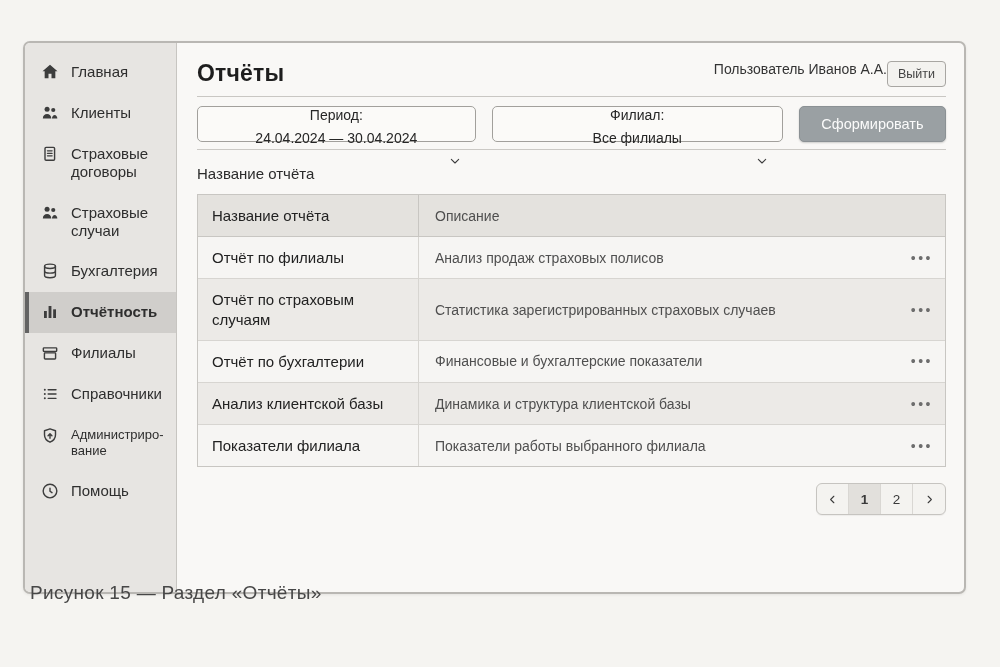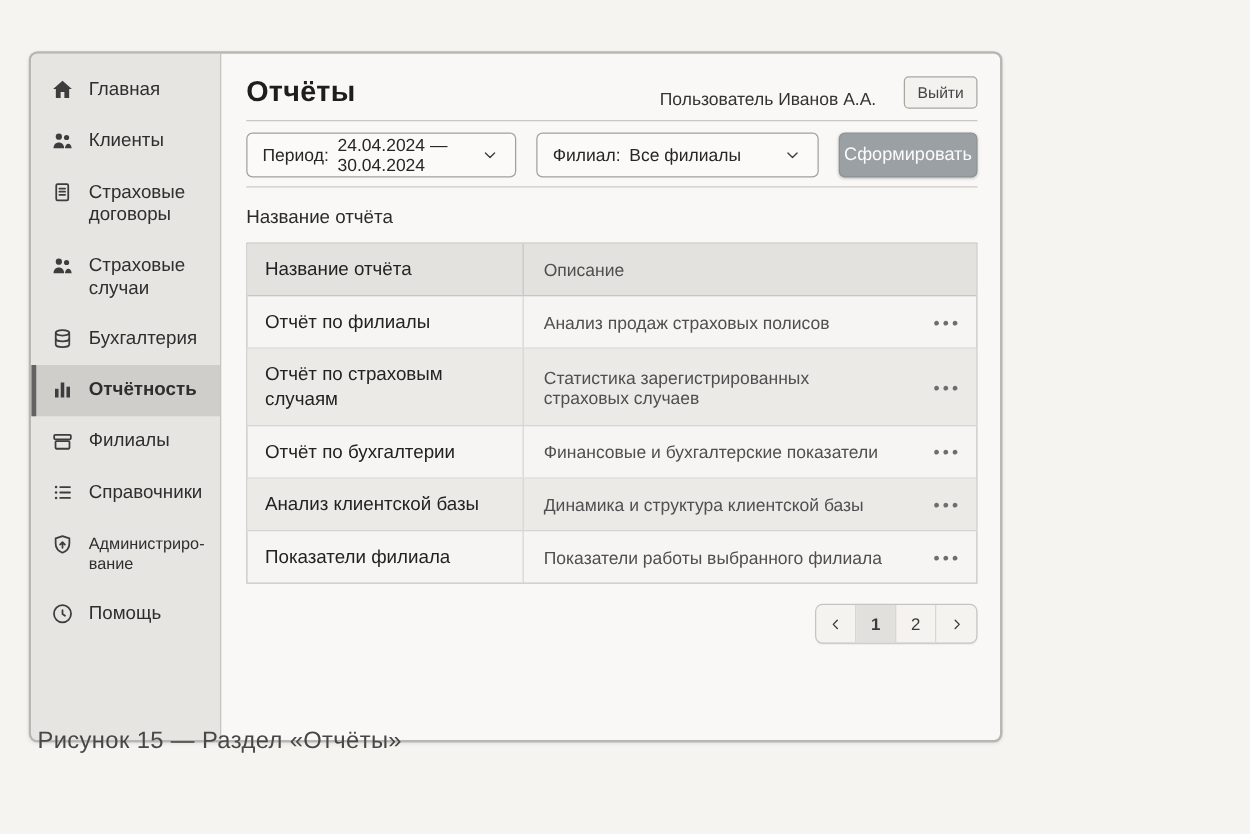--- a/index.html
+++ b/index.html
@@ -8,21 +8,21 @@
     position: relative;
     background: #f5f4f1;
     font-family: "Liberation Sans", sans-serif;
     overflow: hidden;
     color: #2b2b2b;
   }
 
   
   .app {
     position: absolute; left: 23px; top: 41px;
-    width: 779px; height: 553px;
+    width: 943px; height: 553px;
     background: #f9f8f6;
     border: 2px solid #b9b7b3;
     border-radius: 7px;
     box-shadow: 0 1px 3px rgba(0,0,0,.07);
     display: flex;
     overflow: hidden;
   }
 
   
   .sidebar {
@@ -45,41 +45,42 @@
     font-weight: bold;
   }
   .nav-item.small { font-size: 13px; padding-top: 12px; padding-bottom: 12px; }
   .nav-item .lbl { overflow-wrap: break-word; min-width: 0; }
 
   
   .main { flex: 1; padding: 8px 18px 0 20px; display: flex; flex-direction: column; min-width: 0; }
 
   .topbar { display: flex; align-items: center; height: 46px; border-bottom: 1px solid #c9c7c3; }
   .title { font-size: 23px; font-weight: 600; color: #1e1e1e; letter-spacing: .2px; }
-  .user-area { margin-left: auto; display: flex; align-items: flex-end; gap: 22px; }
+  .user-area { margin-left: auto; display: flex; align-items: flex-start; gap: 0; }
   .user-name { font-size: 14px; color: #333; }
   .logout {
     font-size: 12.5px; color: #444;
     padding: 5px 10px;
     background: #f3f2ef;
     border: 1px solid #a8a6a2; border-radius: 4px;
     cursor: pointer;
     font-family: inherit;
   }
 
   
   .filters { display: flex; align-items: center; gap: 16px; margin-top: 9px; padding-bottom: 7px; border-bottom: 1px solid #cbc9c5; }
   .select {
     height: 36px;
     border: 1px solid #a2a09c; border-radius: 5px;
     background: #fbfaf8;
     display: flex; align-items: center; gap: 7px;
     padding: 0 12px;
     font-size: 14px; color: #262626;
     cursor: pointer;
+    flex-direction: column;
   }
   .select .chev { margin-left: auto; display: flex; }
   .select.period { width: 287px; }
   .select.branch { width: 300px; text-align: right; }
   .generate {
     margin-left: auto;
     width: 152px; height: 36px;
     background: #9aa0a3; color: #fbfbfb;
     border: 1px solid #8b9194; border-radius: 5px;
     font-size: 14.5px; font-family: inherit;

